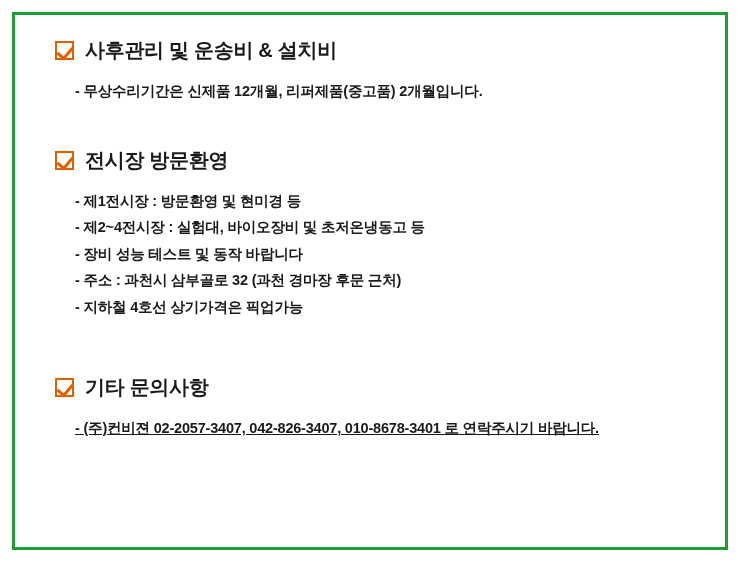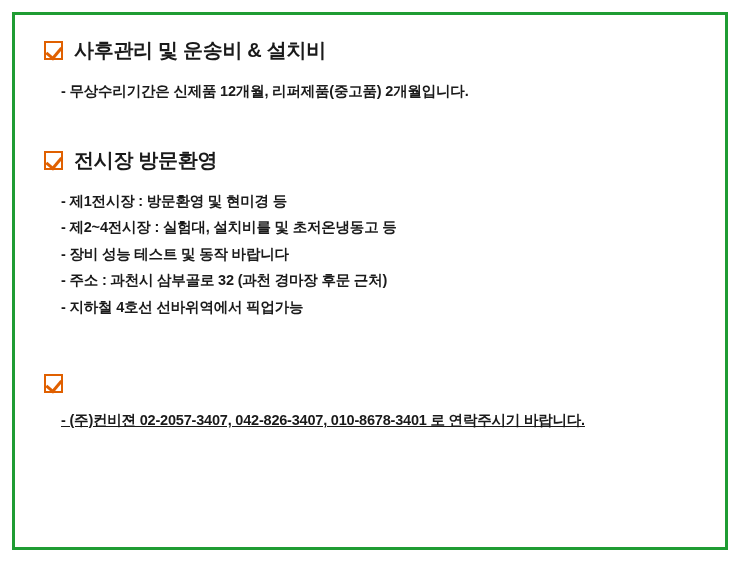--- a/index.html
+++ b/index.html
@@ -34,21 +34,21 @@
   .section.gap-large {
     margin-top: 42px;
   }
   .section.gap-xlarge {
     margin-top: 54px;
   }
   .heading {
     display: flex;
     align-items: center;
     gap: 11px;
-    margin: 0 0 14px 3px;
+    margin: 0 0 14px 14px;
   }
   .check-icon {
     display: inline-block;
     width: 19px;
     height: 19px;
     border: 2px solid #e06000;
     box-sizing: border-box;
     position: relative;
     flex: 0 0 auto;
   }
@@ -65,21 +65,21 @@
   }
   .heading-text {
     font-size: 20px;
     font-weight: bold;
     color: #1a1a1a;
     letter-spacing: -0.3px;
     white-space: nowrap;
   }
   ul.lines {
     list-style: none;
-    margin: 0;
+    margin: 14px;
     padding: 0 0 0 20px;
   }
   ul.lines li {
     font-size: 14.5px;
     color: #1a1a1a;
     font-weight: bold;
     line-height: 1.0;
     padding: 6px 0;
     letter-spacing: -0.2px;
     white-space: nowrap;
@@ -111,30 +111,31 @@
       </ul>
     </div>
 
     <div class="section gap-large">
       <div class="heading">
         <span class="check-icon"></span>
         <span class="heading-text">전시장 방문환영</span>
       </div>
       <ul class="lines">
         <li class="indent-2">- 제1전시장 : 방문환영 및 현미경 등</li>
-        <li class="indent-2">- 제2~4전시장 : 실험대, 설치비를 및 초저온냉동고 등</li>
+        <li class="indent-2">- 제2~4전시장 : 실험대, 바이오장비 및 초저온냉동고 등</li>
         <li class="indent-2">- 장비 성능 테스트 및 동작 바랍니다</li>
         <li class="indent-2">- 주소 : 과천시 삼부골로 32 (과천 경마장 후문 근처)</li>
-        <li class="indent-2">- 지하철 4호선 선바위역에서 픽업가능</li>
+        <li class="indent-2">- 지하철 4호선 상기가격은 픽업가능</li>
       </ul>
     </div>
 
     <div class="section gap-xlarge">
       <div class="heading">
         <span class="check-icon"></span>
+        <span class="heading-text">기타 문의사항</span>
       </div>
       <ul class="lines">
         <li class="indent-3">- (주)컨비젼 02-2057-3407, 042-826-3407, 010-8678-3401 로 연락주시기 바랍니다.</li>
       </ul>
     </div>
 
   </div>
 </div>
 
 </body></html>

